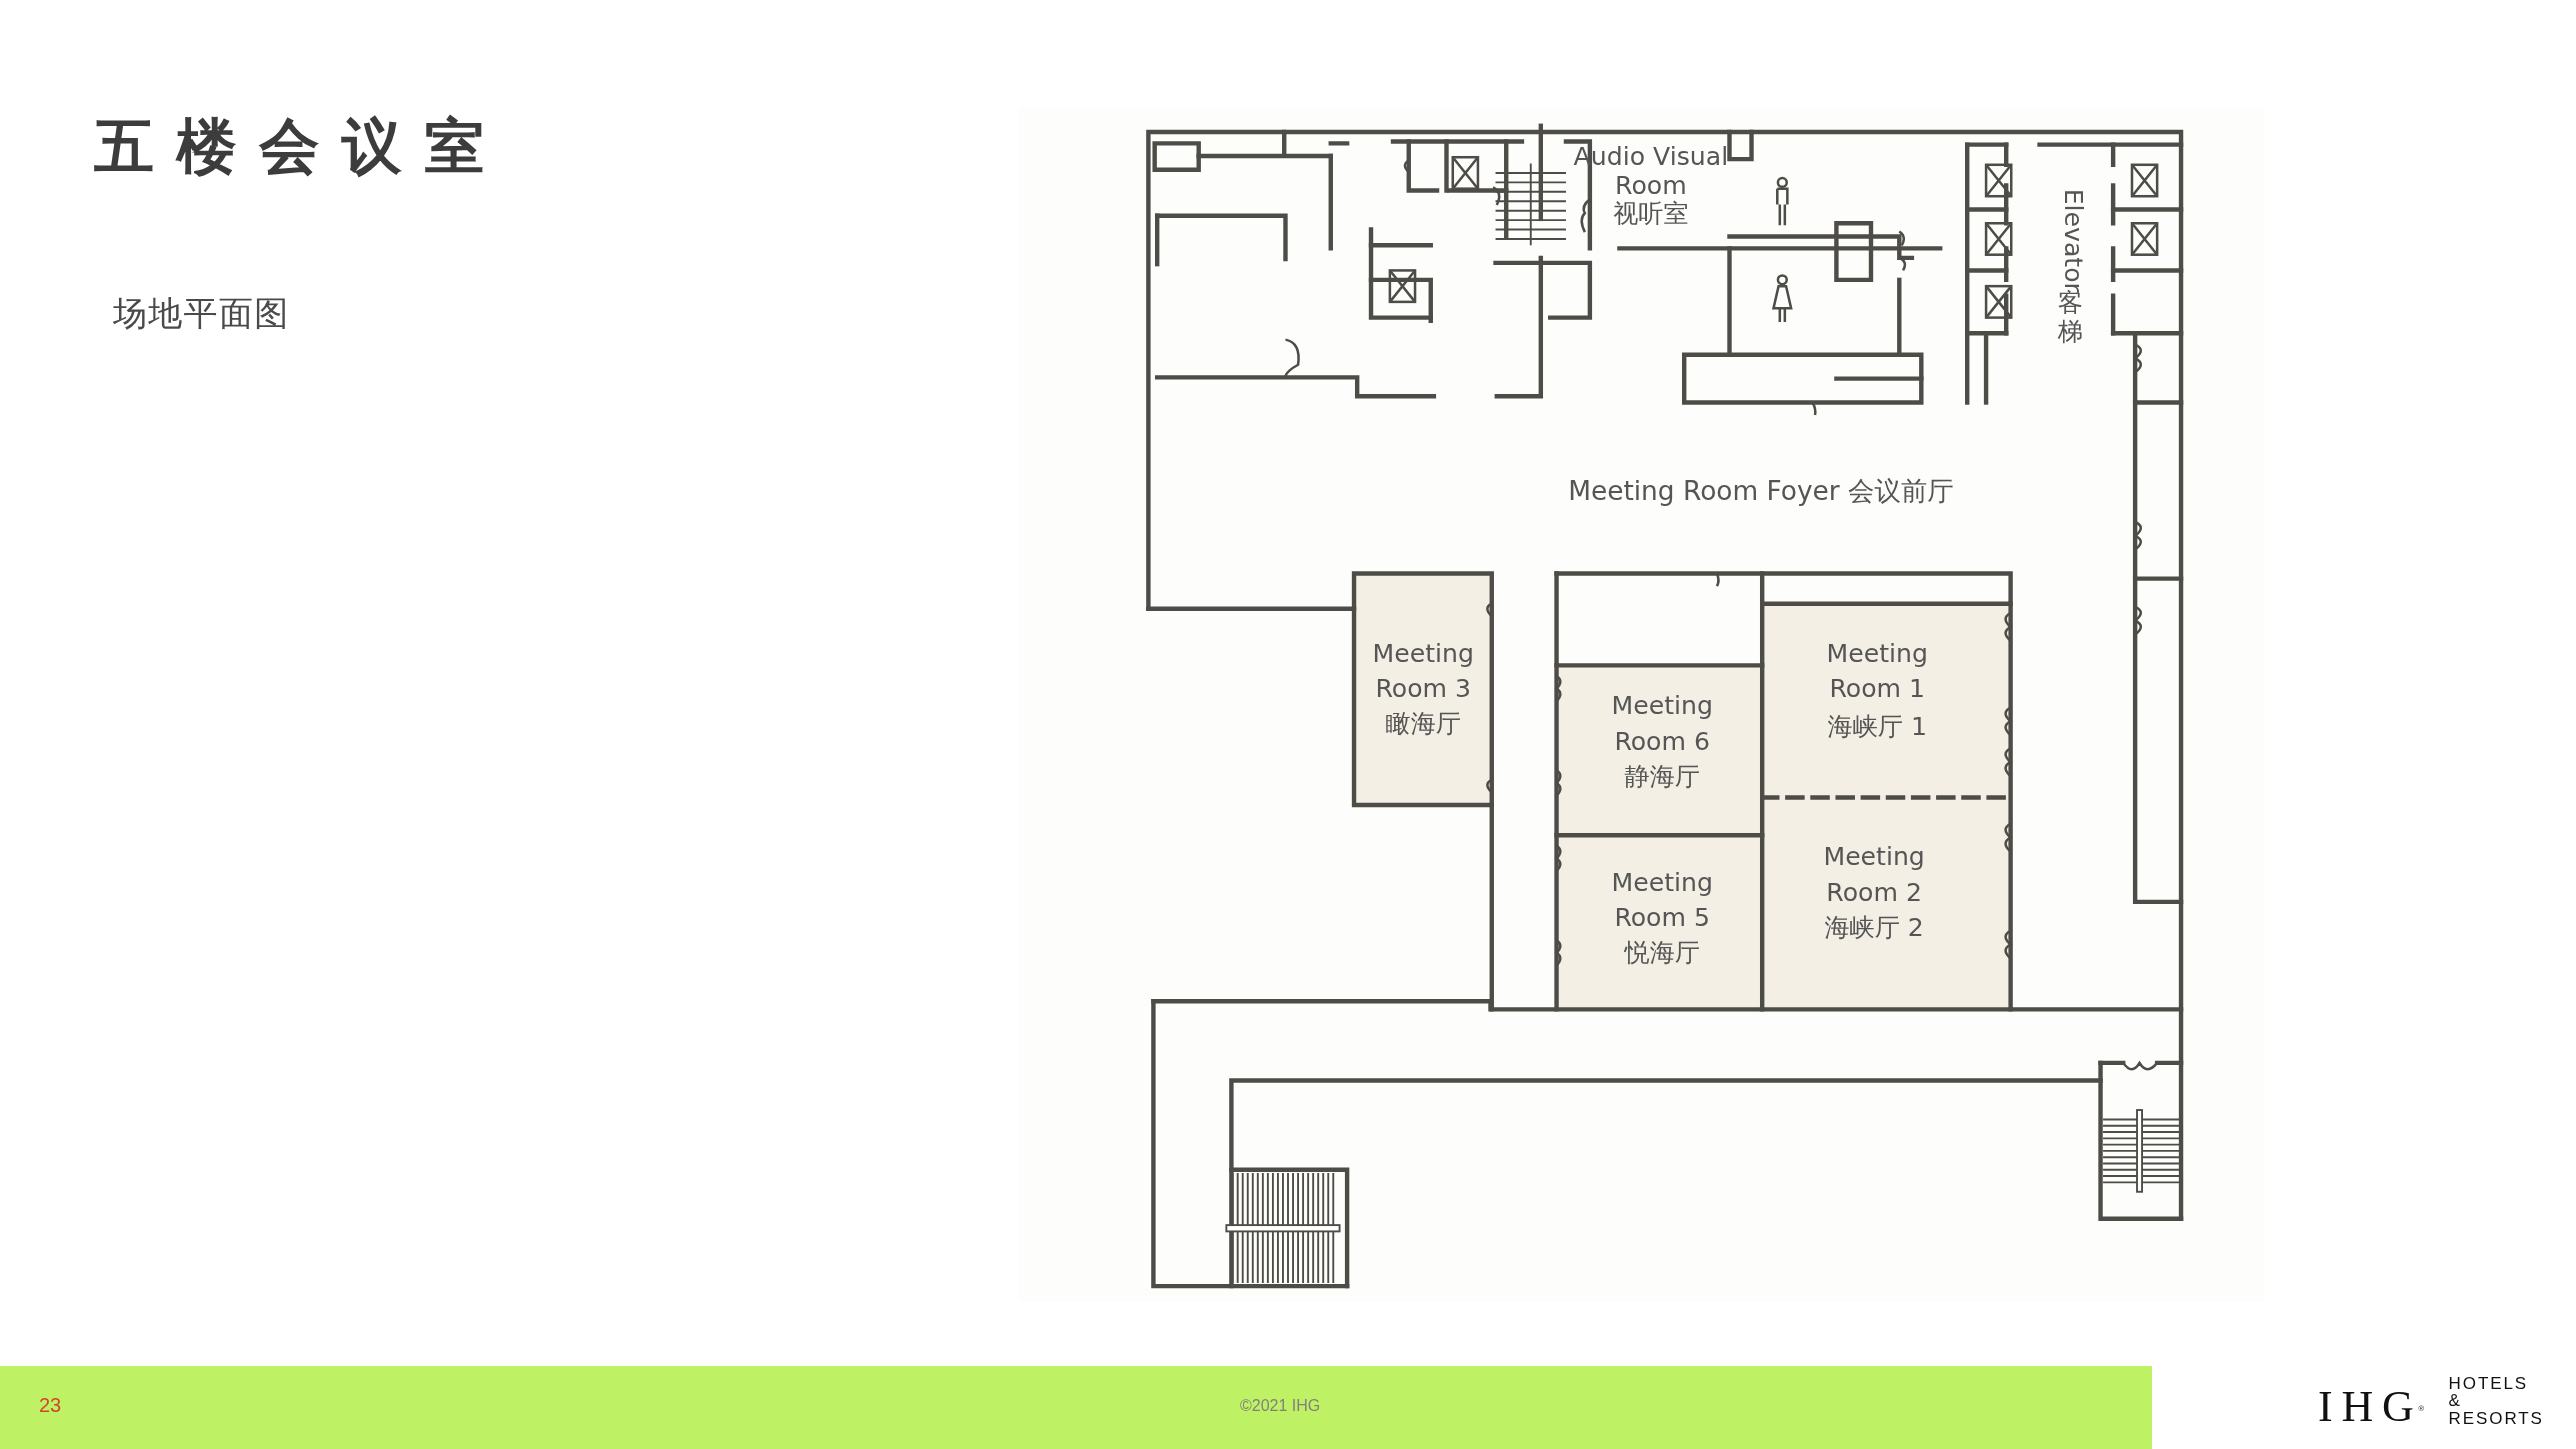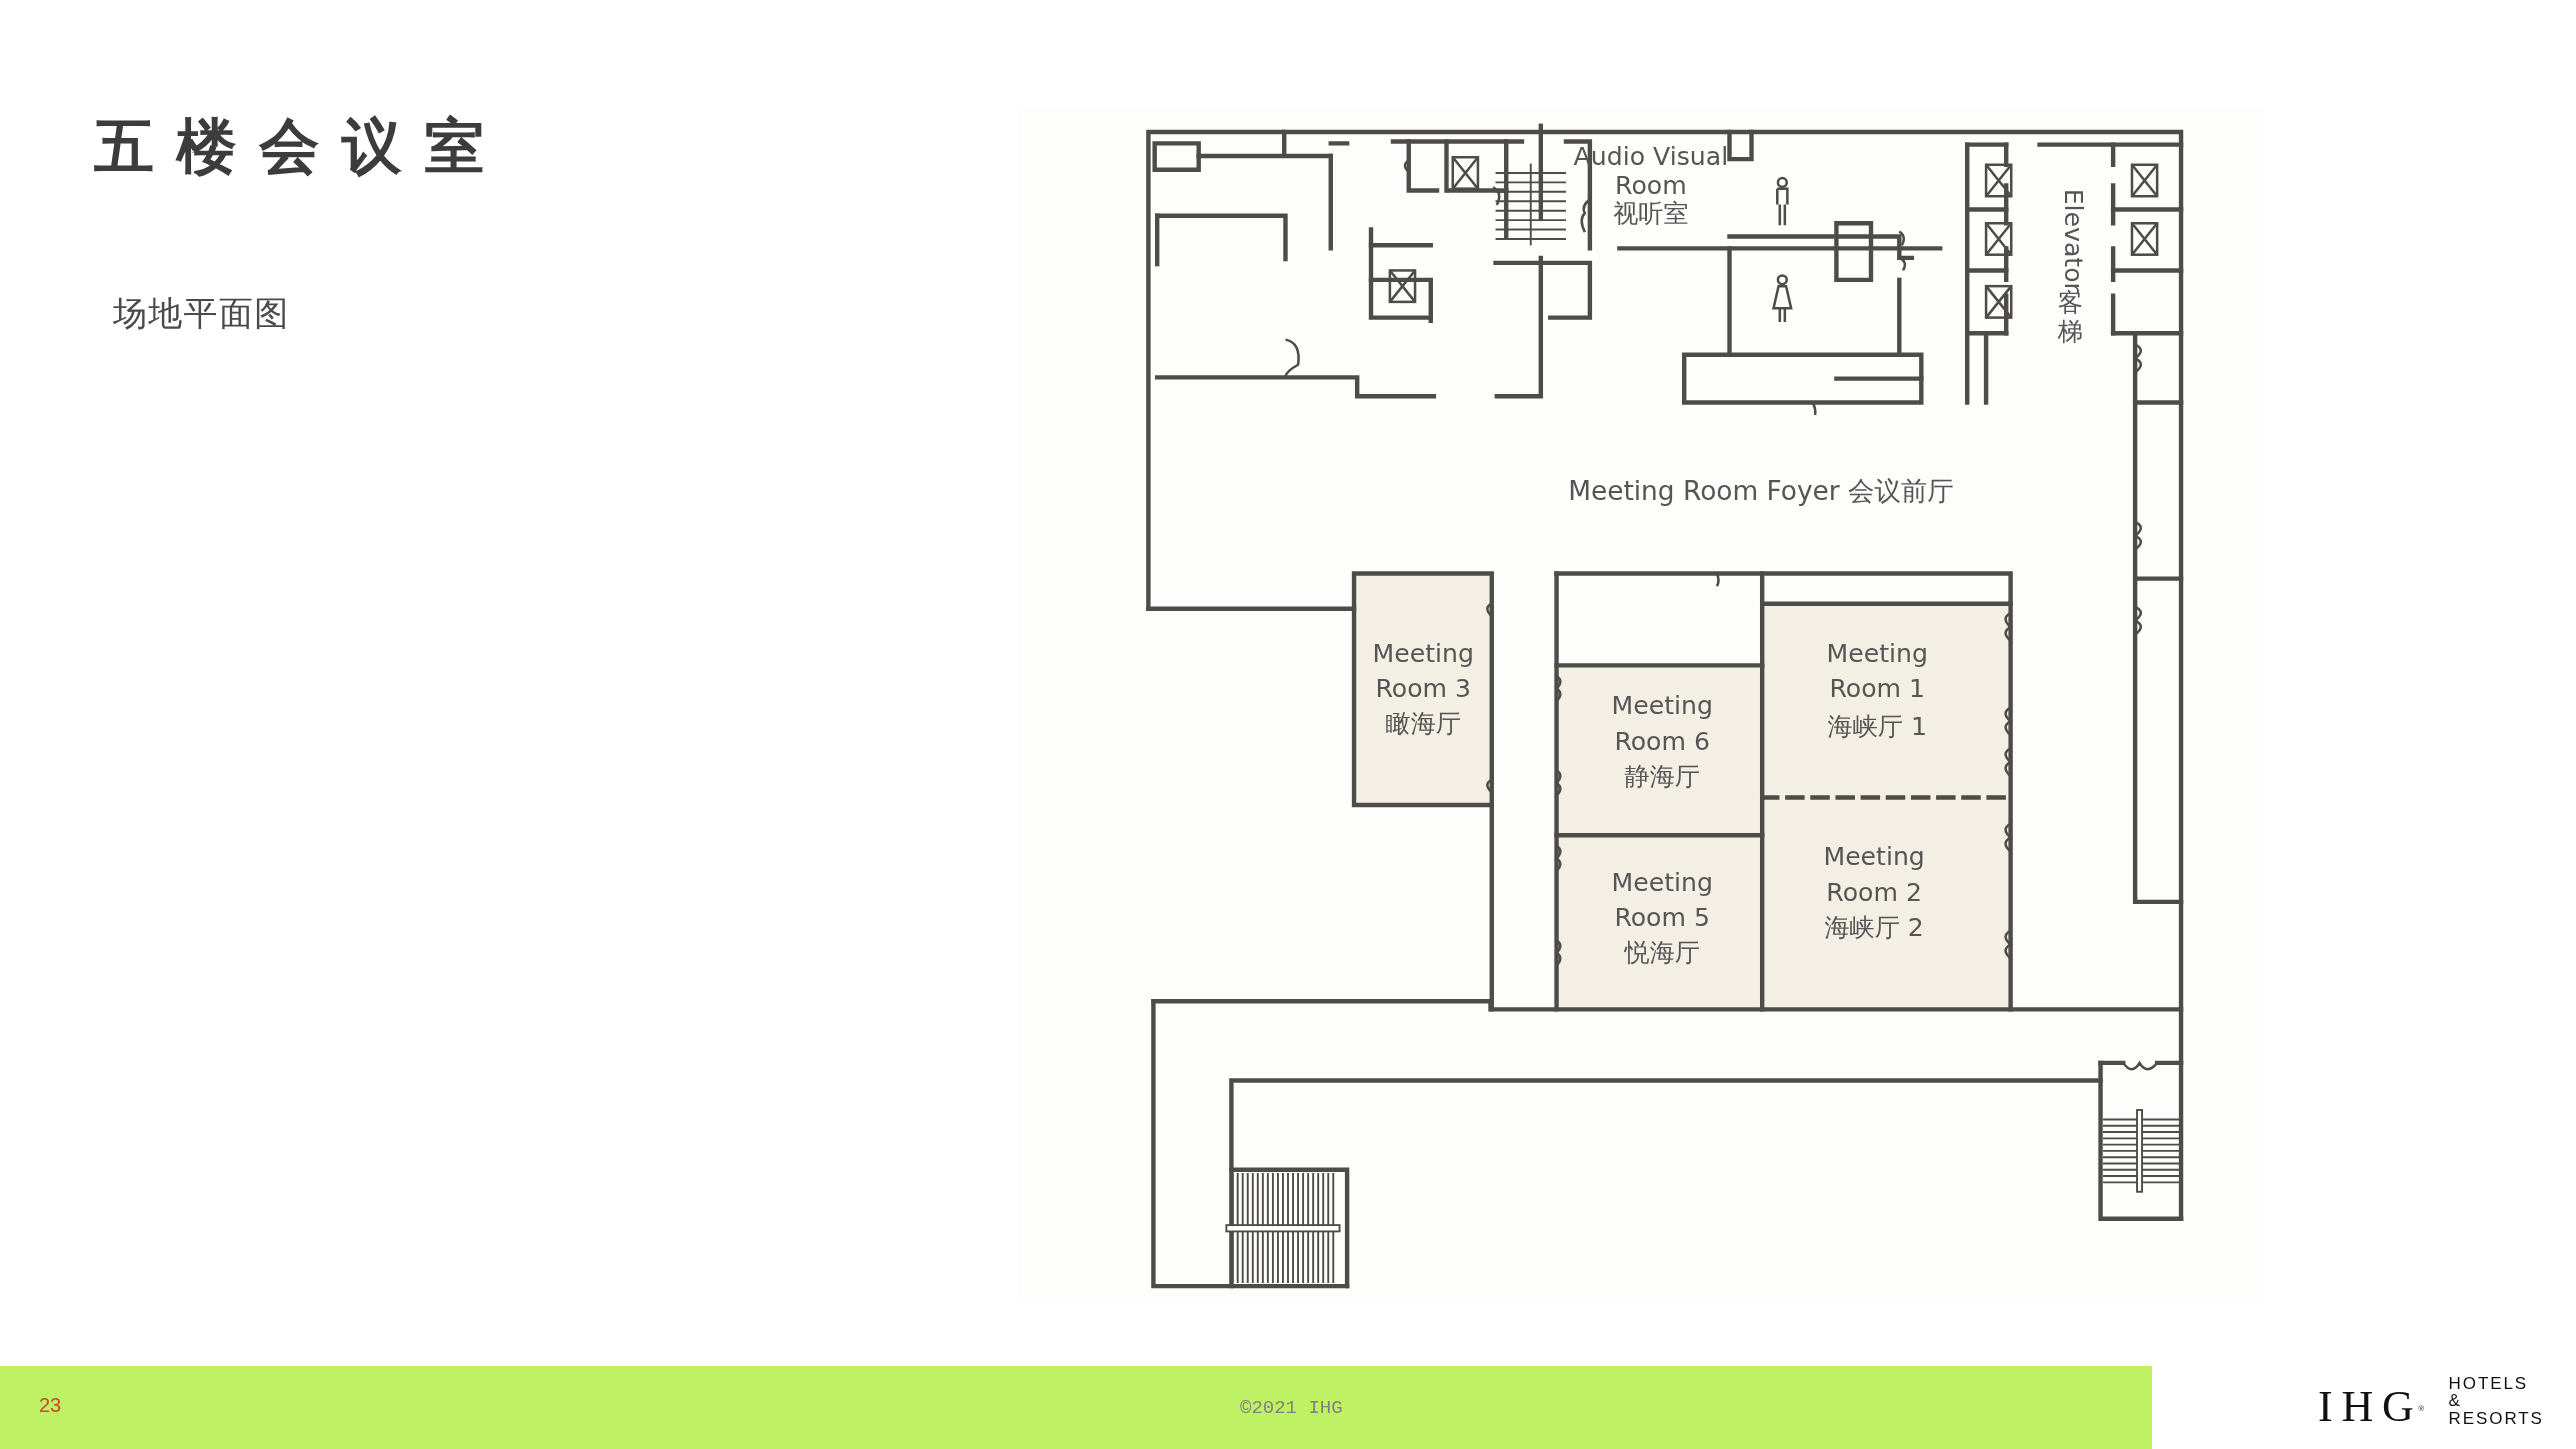--- a/index.html
+++ b/index.html
@@ -6,21 +6,21 @@
   body { width:2576px; height:1449px; position:relative; background:#ffffff; overflow:hidden;
          font-family:"DejaVu Sans", sans-serif; }
   .title { position:absolute; left:94px; top:107px; font-family:"DejaVu Serif", serif; font-weight:bold;
            font-size:60px; letter-spacing:22.6px; color:#3c3c3c; margin:0; }
   .subtitle { position:absolute; left:113px; top:291px; font-family:"DejaVu Serif", serif;
               font-size:34px; color:#4a4a4a; margin:0; letter-spacing:1.3px; }
   .plan-wrap { position:absolute; left:1019px; top:107px; width:1245px; height:1195px; background:#fdfdfc; }
   .plan { position:absolute; left:0; top:0; width:2576px; height:1449px; }
   .footer { position:absolute; left:0; top:1366px; width:2152px; height:83px; background:#bef264; }
   .page-num { position:absolute; left:39px; top:28px; font-family:"Liberation Sans", sans-serif; font-size:20px; color:#d0472b; }
-  .copyright { position:absolute; left:1240px; top:31px; font-family:Liberation Mono, monospace; font-size:19px; color:#808080; }
+  .copyright { position:absolute; left:1240px; top:31px; font-family:Liberation Sans, sans-serif; font-size:16px; color:#808080; }
   .logo { position:absolute; left:2318px; top:21.4px; height:40px; display:flex; align-items:flex-end; }
   .logo-mark { font-family:"Liberation Serif", serif; font-size:44px; color:#111; letter-spacing:8.8px; line-height:40px; }
   .logo-reg { font-size:7.5px; color:#333; position:relative; top:-14px; margin-left:-5px; margin-right:7.5px; }
   .logo-text { font-family:"Liberation Sans", sans-serif; font-size:17px; color:#111; line-height:17.6px; letter-spacing:1.9px;margin-left:16px; }
   svg text { font-family:"DejaVu Sans", sans-serif; fill:#555; }
 </style>
 </head>
 <body>
 
 <h1 class="title">五楼会议室</h1>

